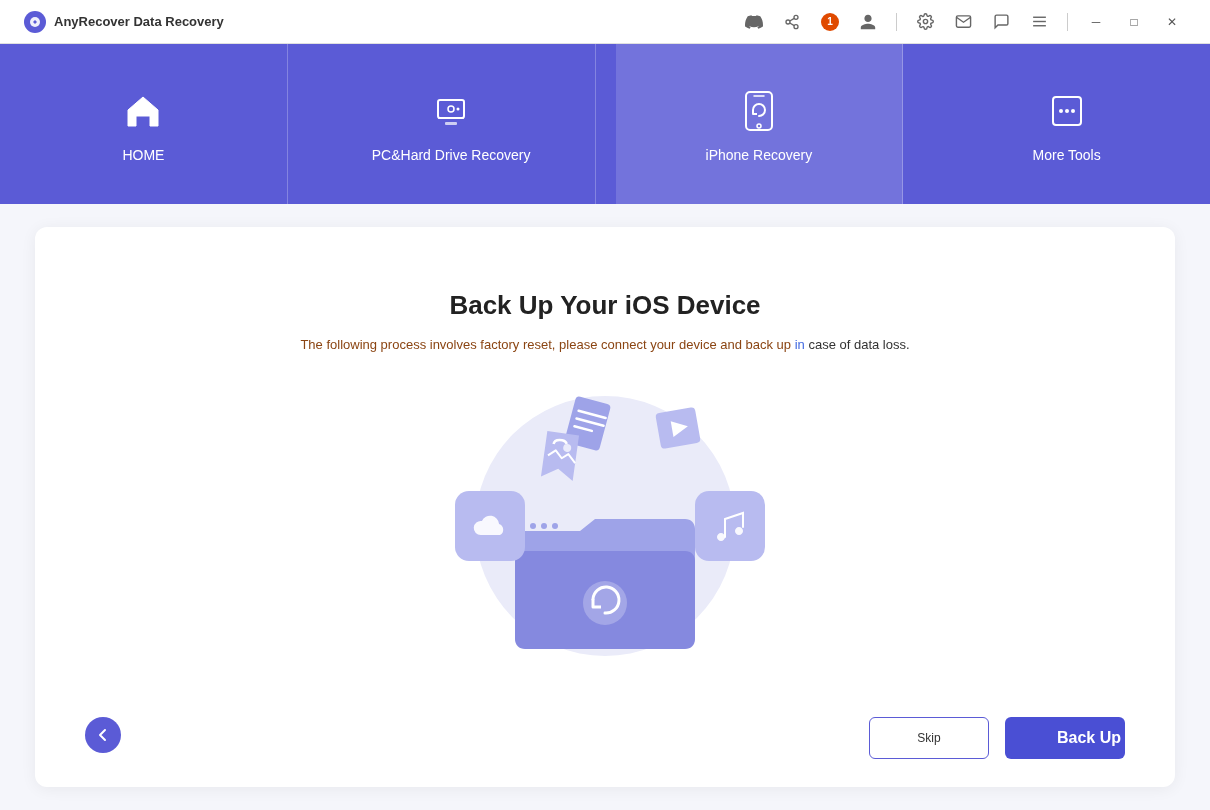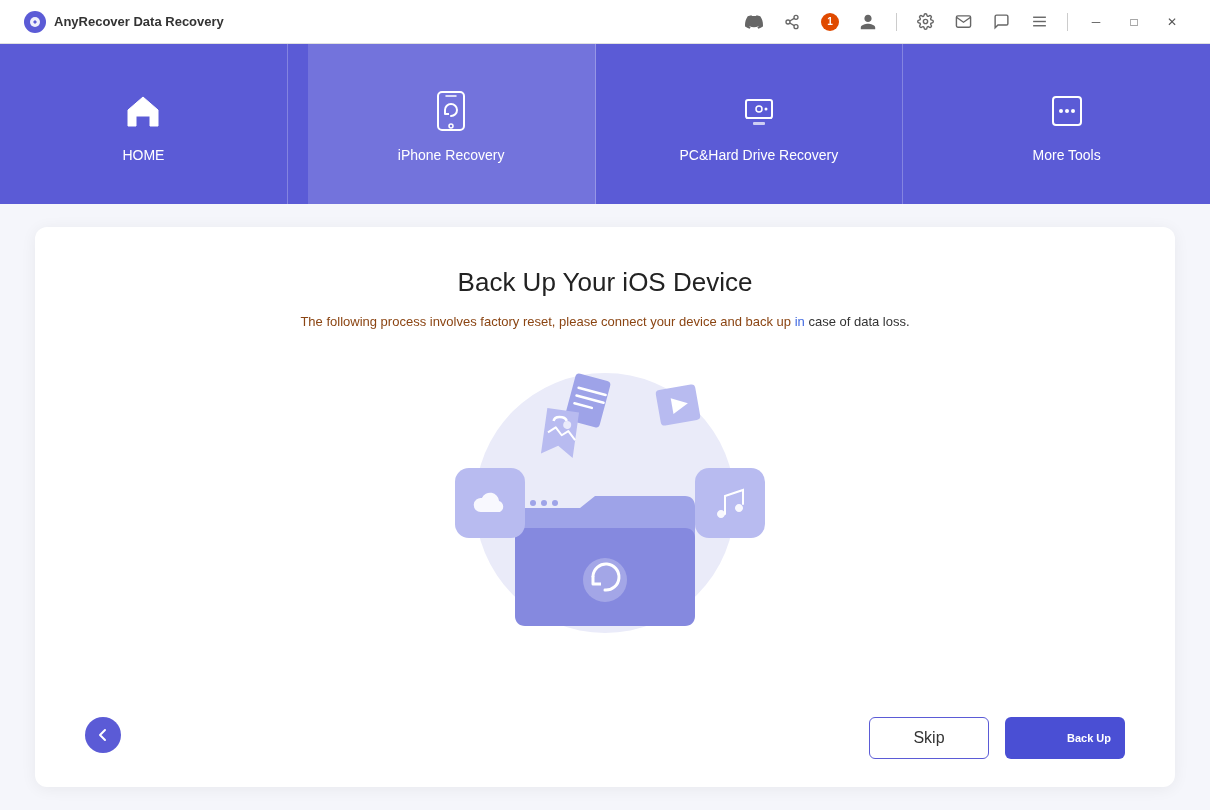--- a/index.html
+++ b/index.html
@@ -130,23 +130,24 @@
       flex-direction: column;
       align-items: center;
       justify-content: flex-start;
       padding: 40px 60px 30px;
       box-shadow: 0 2px 16px rgba(0,0,0,0.06);
       position: relative;
     }
 
     .page-title {
       font-size: 26px;
-      font-weight: 400;
+      font-weight: 700;
       color: #222;
       margin-bottom: 14px;
+      margin-top: 23px;
     }
 
     .page-desc {
       font-size: 13px;
       max-width: 660px;
       line-height: 1.6;
       margin-bottom: 20px;
     }
     .page-desc .text-brown { color: #8B4513; }
     .page-desc .text-blue { color: #4169E1; }
@@ -233,32 +234,32 @@
       align-items: center;
     }
 
     .btn-skip {
       width: 120px;
       height: 42px;
       border: 1.5px solid #5b5bd6;
       background: #fff;
       color: #333;
       border-radius: 6px;
-      font-size: 16px;
+      font-size: 12px;
       cursor: pointer;
     }
 
     .btn-backup {
       width: 120px;
       height: 42px;
       background: #4a4fd4;
       color: #fff;
       border: none;
       border-radius: 6px;
-      font-size: 11px;
+      font-size: 16px;
       cursor: pointer;
       font-weight: 600;
       padding-left: 48px;
     }
 
     
     .back-btn {
       position: absolute;
       bottom: 34px;
       left: 50px;
@@ -371,47 +372,47 @@
 
   <div class="nav-item">
     <div class="nav-icon-wrap">
       <svg width="42" height="42" viewBox="0 0 42 42" fill="none">
         <path d="M6 20L21 7L36 20V36H28V26H14V36H6V20Z" fill="white" stroke="white" stroke-width="1"></path>
       </svg>
     </div>
     <span class="nav-item-label">HOME</span>
   </div>
 
-  <div class="nav-item active">
-    <div class="nav-icon-wrap">
-      <svg width="36" height="40" viewBox="0 0 36 40" fill="none">
-        <rect x="5" y="1" width="26" height="38" rx="4" stroke="white" stroke-width="2" fill="none"></rect>
-        <line x1="13" y1="5" x2="23" y2="5" stroke="white" stroke-width="1.5" stroke-linecap="round"></line>
-        <circle cx="18" cy="35" r="2" stroke="white" stroke-width="1.5" fill="none"></circle>
-
-        <path d="M12 19 A6 6 0 1 1 18 25" stroke="white" stroke-width="2" fill="none" stroke-linecap="round"></path>
-        <polyline points="12,19 12,23 16,23" stroke="white" stroke-width="2" fill="none" stroke-linejoin="round"></polyline>
-      </svg>
-    </div>
-    <span class="nav-item-label">iPhone Recovery</span>
-  </div>
-
   <div class="nav-item">
     <div class="nav-icon-wrap">
       <svg width="42" height="42" viewBox="0 0 42 42" fill="none">
         <rect x="8" y="10" width="26" height="18" rx="2" stroke="white" stroke-width="2" fill="none"></rect>
         <circle cx="21" cy="19" r="3" stroke="white" stroke-width="1.5" fill="none"></circle>
         <line x1="8" y1="28" x2="34" y2="28" stroke="white" stroke-width="1.5"></line>
         <rect x="15" y="32" width="12" height="3" rx="1" fill="white" opacity="0.7"></rect>
         <circle cx="28" cy="19" r="1.5" fill="white"></circle>
       </svg>
     </div>
     <span class="nav-item-label">PC&amp;Hard Drive Recovery</span>
   </div>
 
+  <div class="nav-item active">
+    <div class="nav-icon-wrap">
+      <svg width="36" height="40" viewBox="0 0 36 40" fill="none">
+        <rect x="5" y="1" width="26" height="38" rx="4" stroke="white" stroke-width="2" fill="none"></rect>
+        <line x1="13" y1="5" x2="23" y2="5" stroke="white" stroke-width="1.5" stroke-linecap="round"></line>
+        <circle cx="18" cy="35" r="2" stroke="white" stroke-width="1.5" fill="none"></circle>
+
+        <path d="M12 19 A6 6 0 1 1 18 25" stroke="white" stroke-width="2" fill="none" stroke-linecap="round"></path>
+        <polyline points="12,19 12,23 16,23" stroke="white" stroke-width="2" fill="none" stroke-linejoin="round"></polyline>
+      </svg>
+    </div>
+    <span class="nav-item-label">iPhone Recovery</span>
+  </div>
+
   <div class="nav-item">
     <div class="nav-icon-wrap">
       <svg width="42" height="42" viewBox="0 0 42 42" fill="none">
         <rect x="7" y="7" width="28" height="28" rx="3" stroke="white" stroke-width="2" fill="none"></rect>
         <circle cx="15" cy="21" r="2" fill="white"></circle>
         <circle cx="21" cy="21" r="2" fill="white"></circle>
         <circle cx="27" cy="21" r="2" fill="white"></circle>
       </svg>
     </div>
     <span class="nav-item-label">More Tools</span>

